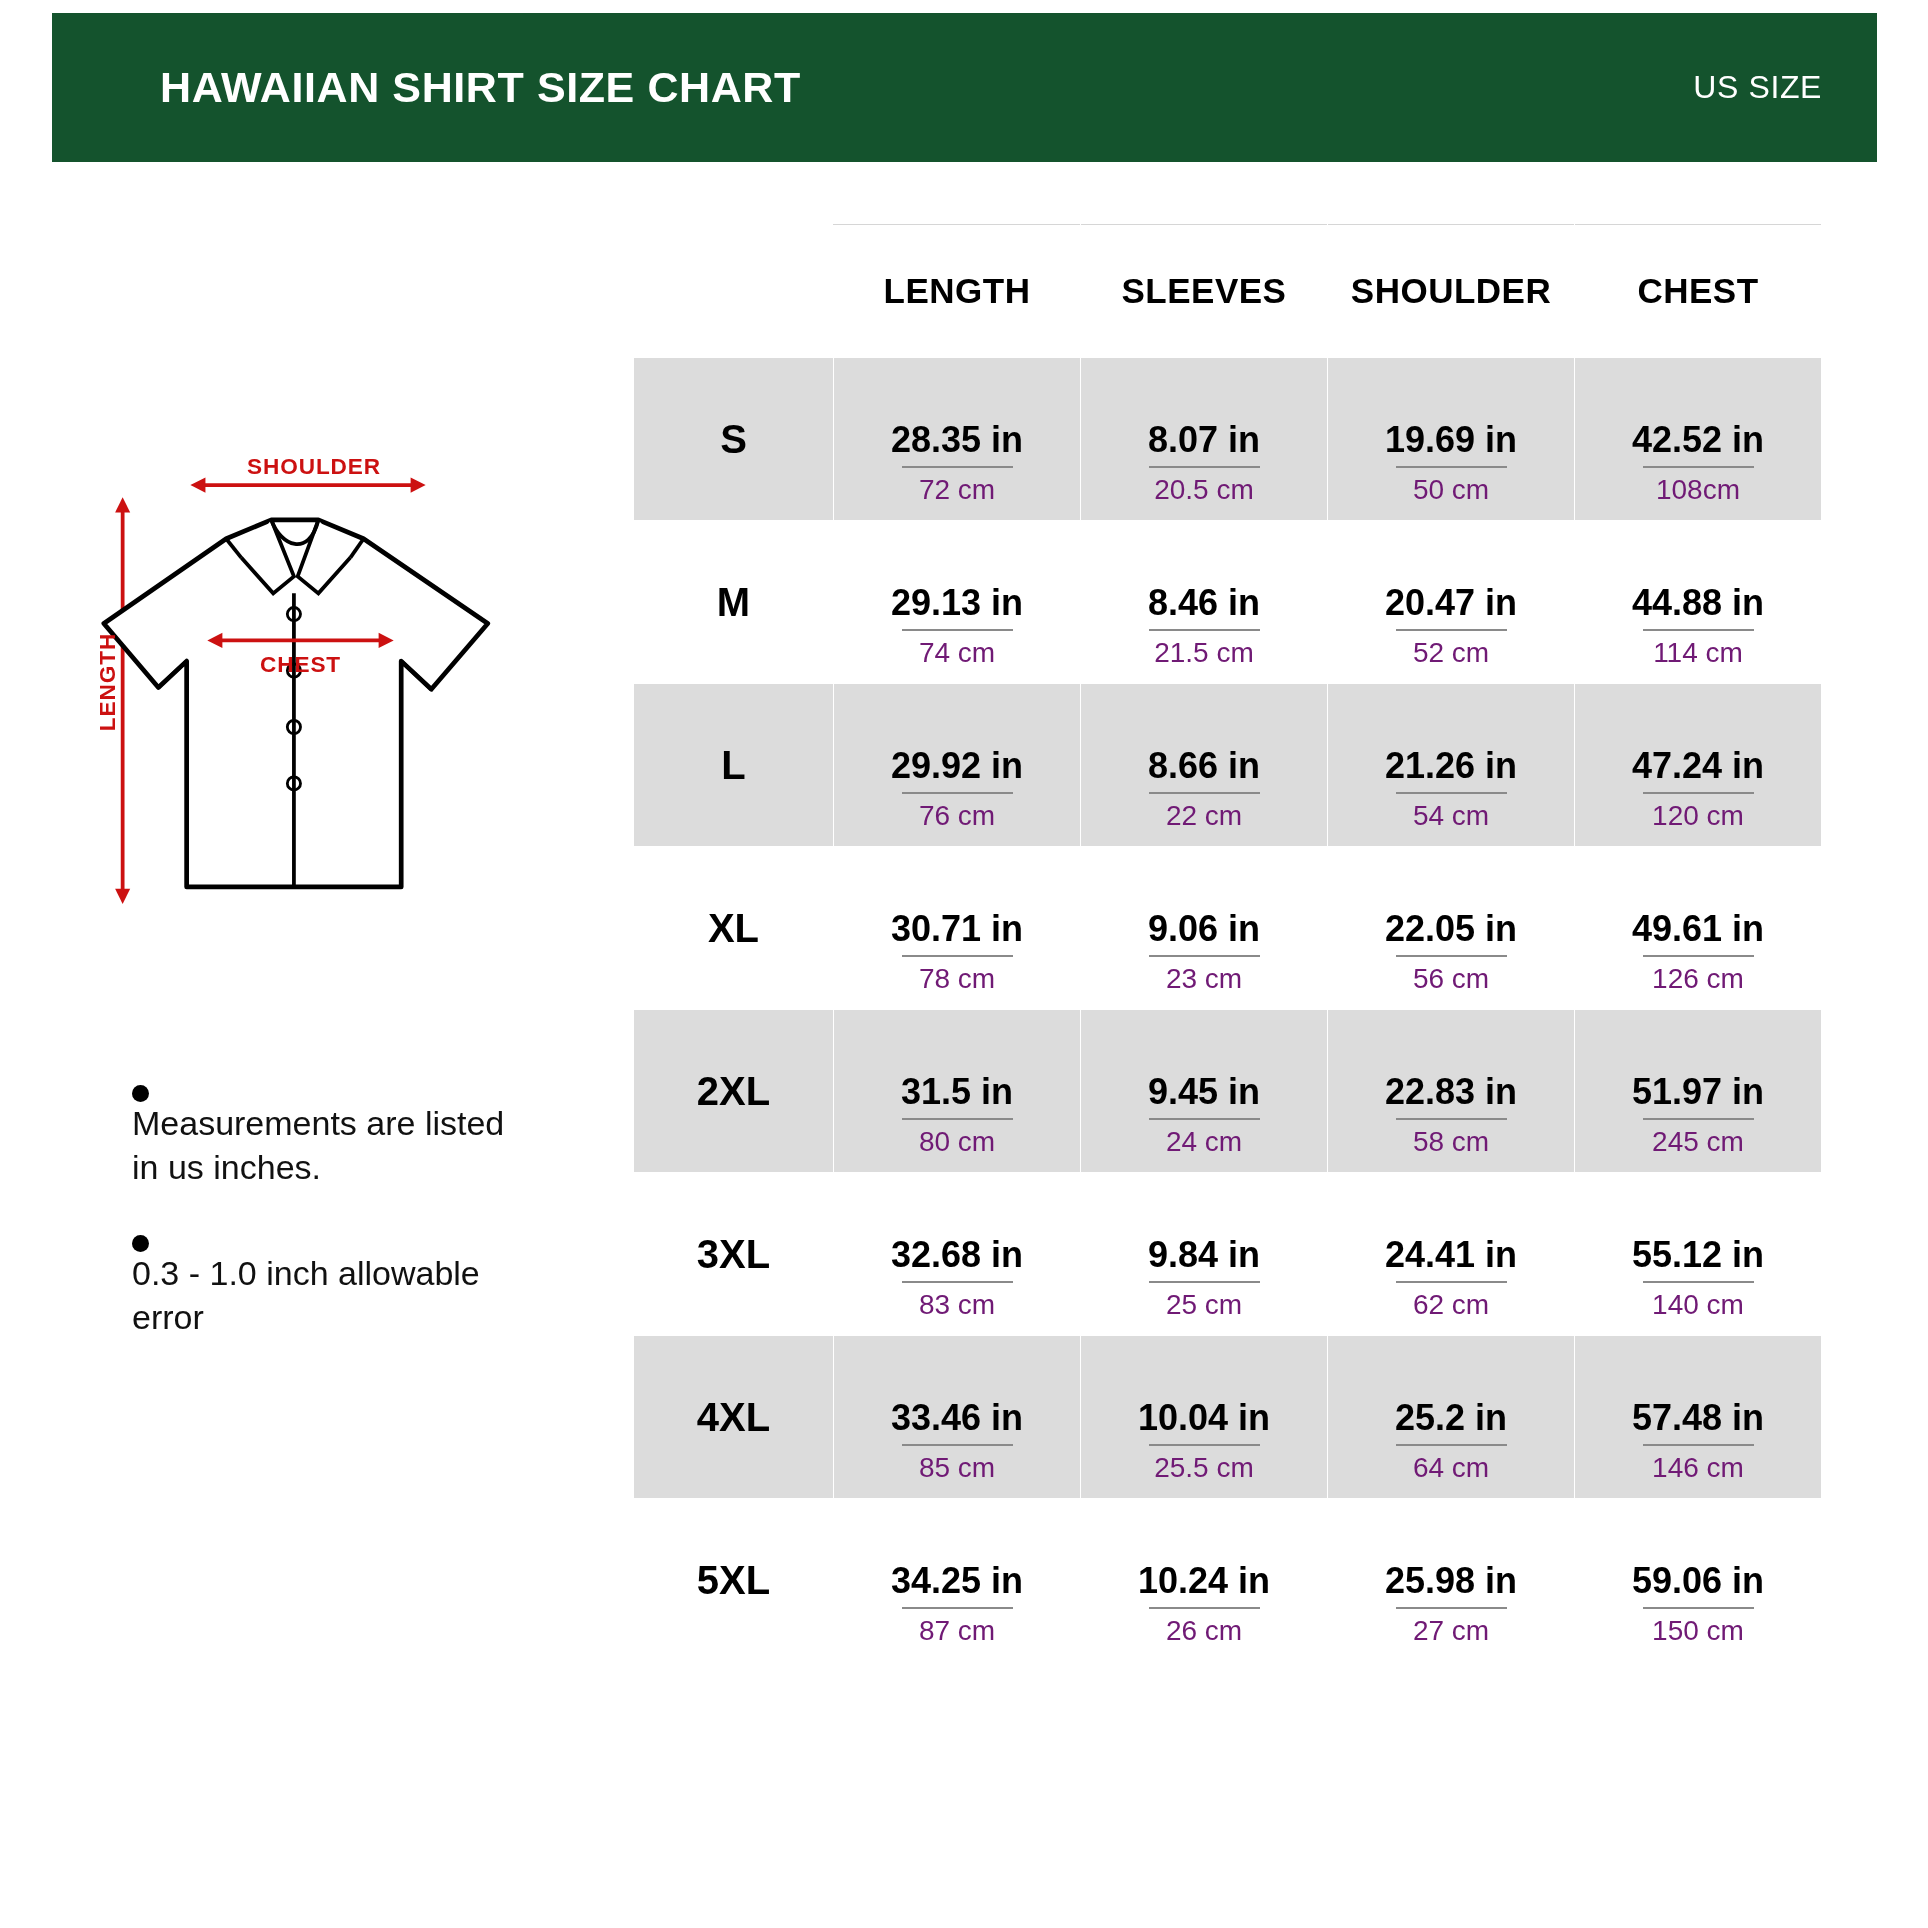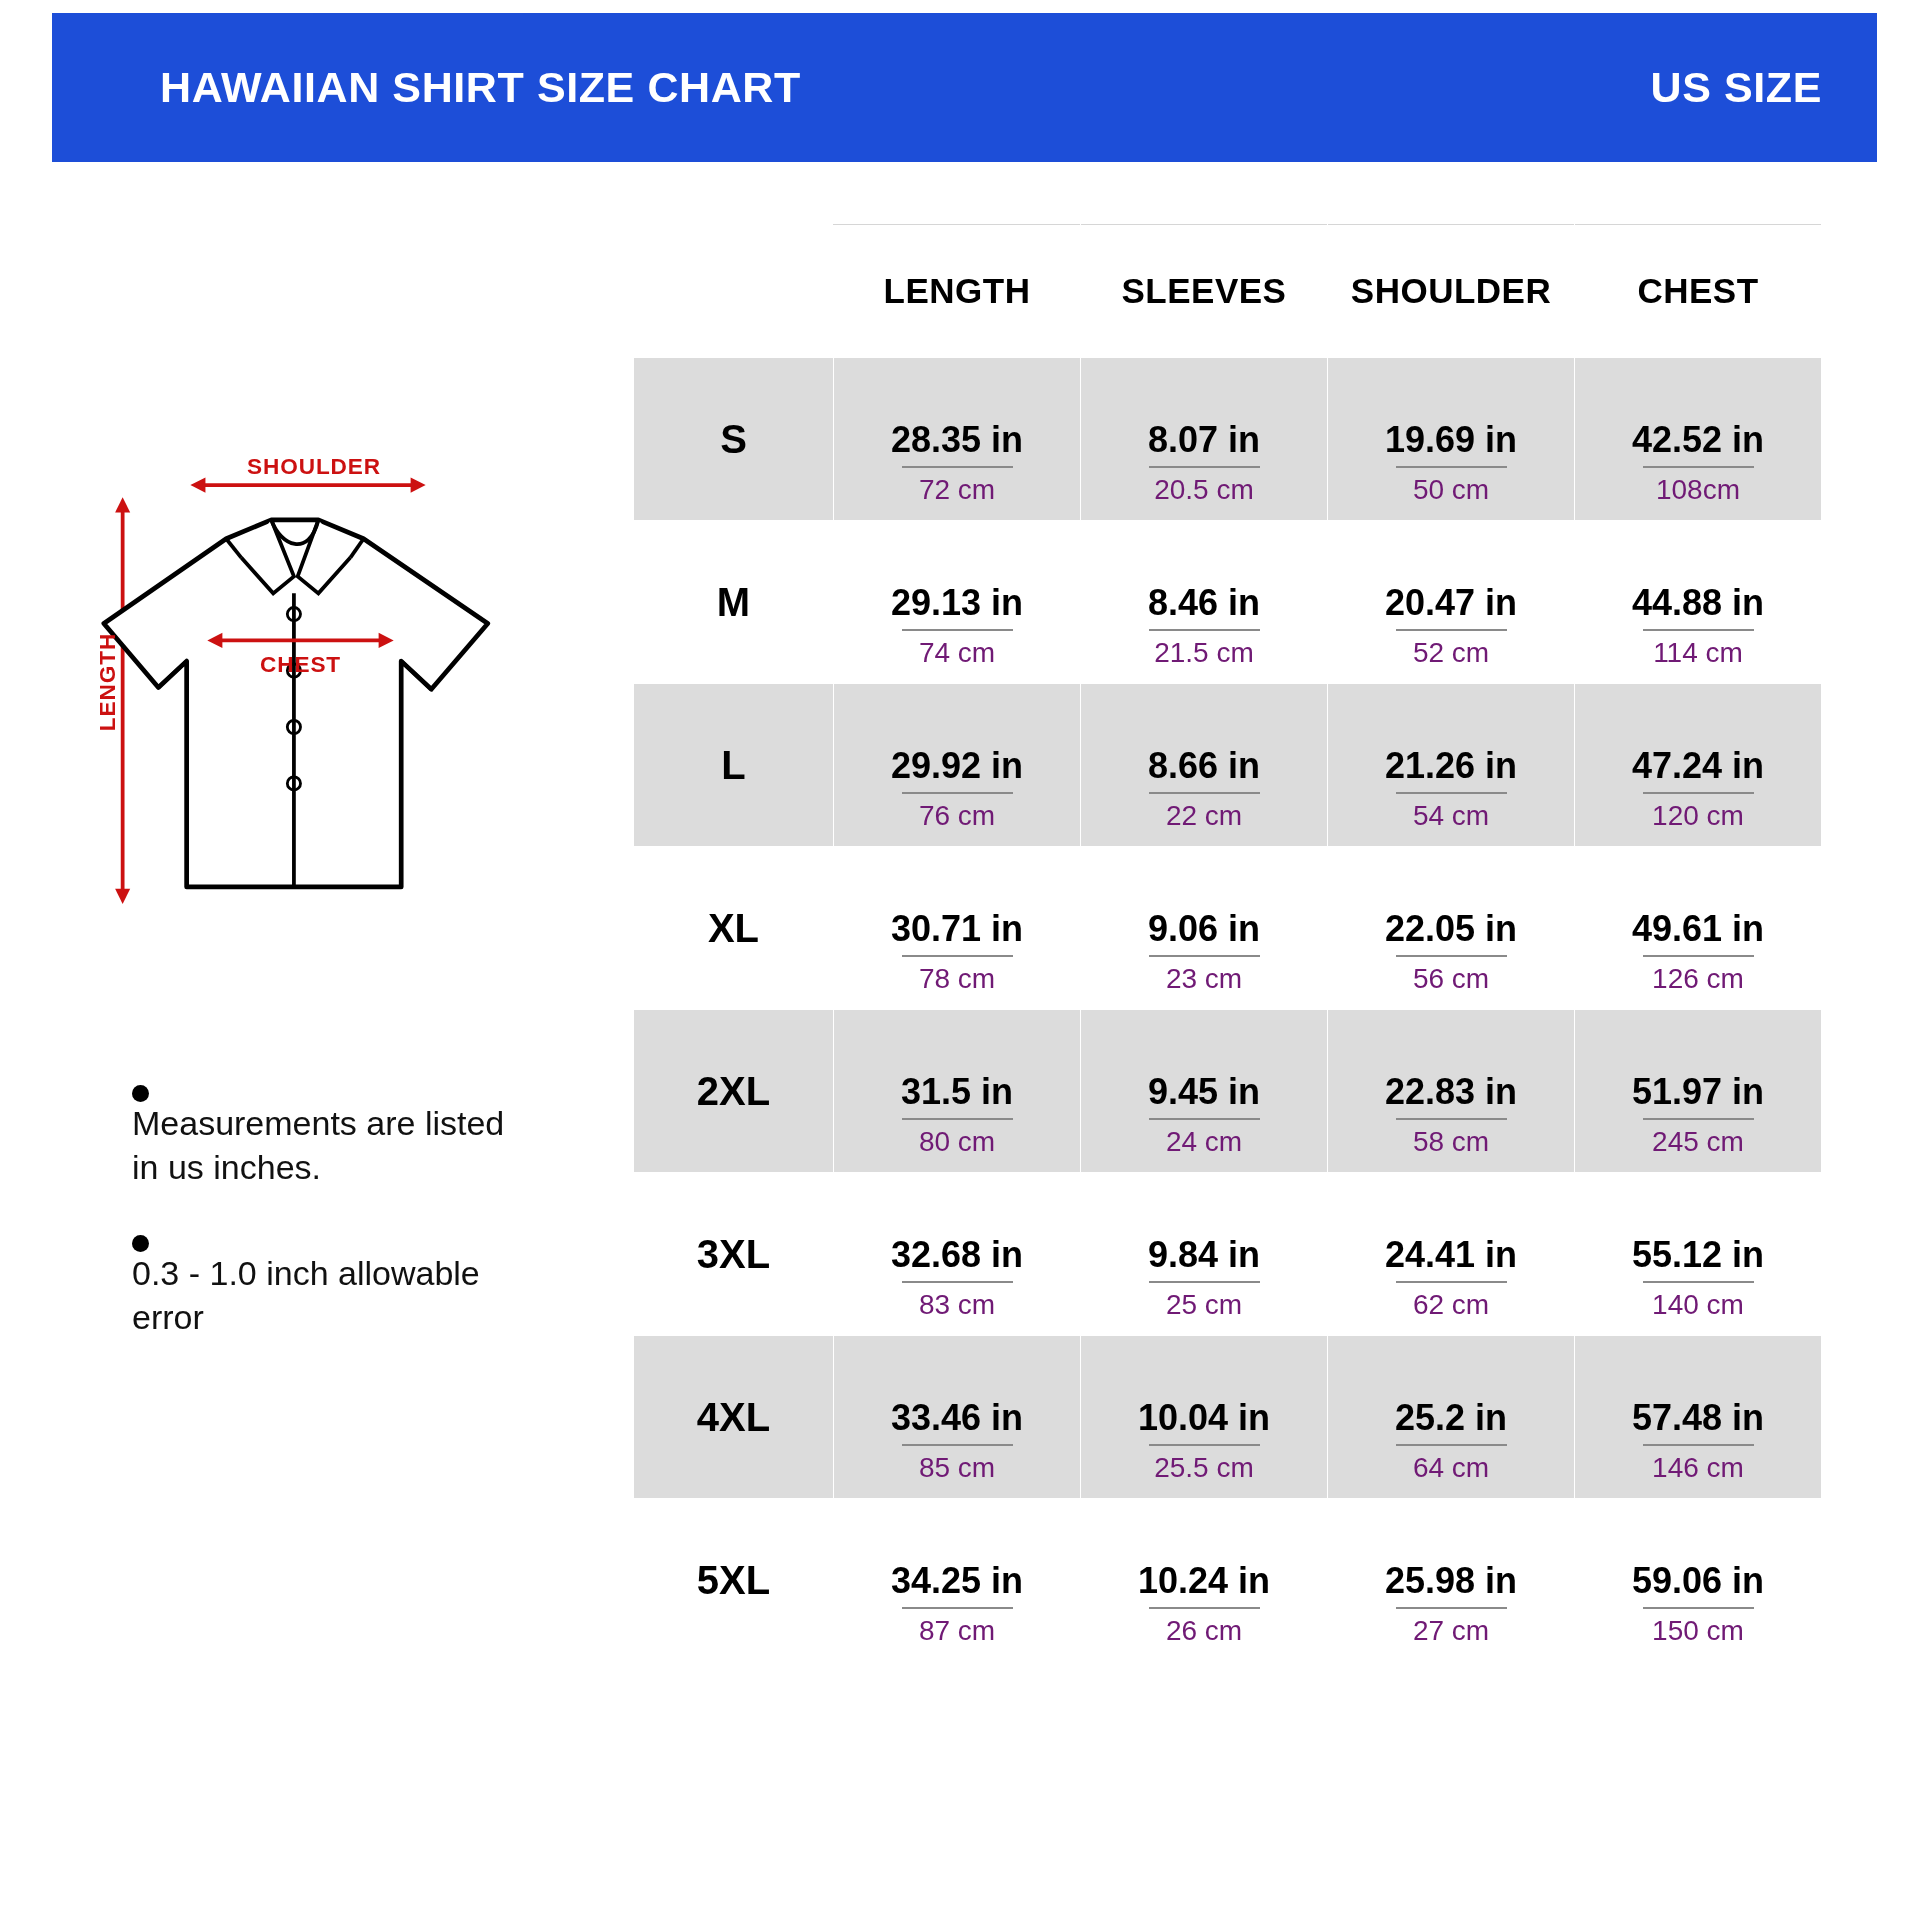--- a/index.html
+++ b/index.html
@@ -16,37 +16,37 @@
     position: relative;
   }
 
   
   .header-bar {
     position: absolute;
     left: 52px;
     top: 13px;
     width: 1825px;
     height: 149px;
-    background: #1d4ed8;
+    background: #14532d;
     display: flex;
     align-items: center;
     justify-content: space-between;
     box-sizing: border-box;
     padding: 0 55px 0 108px;
   }
   .header-title {
     color: #ffffff;
     font-size: 43px;
     font-weight: bold;
     letter-spacing: 0.6px;
   }
   .header-right {
     color: #ffffff;
-    font-size: 43px;
-    font-weight: bold;
+    font-size: 32px;
+    font-weight: normal;
     letter-spacing: 0.6px;
     text-align: center;
   }
 
   
   .left-col {
     position: absolute;
     left: 85px;
     top: 452px;
     width: 546px;

